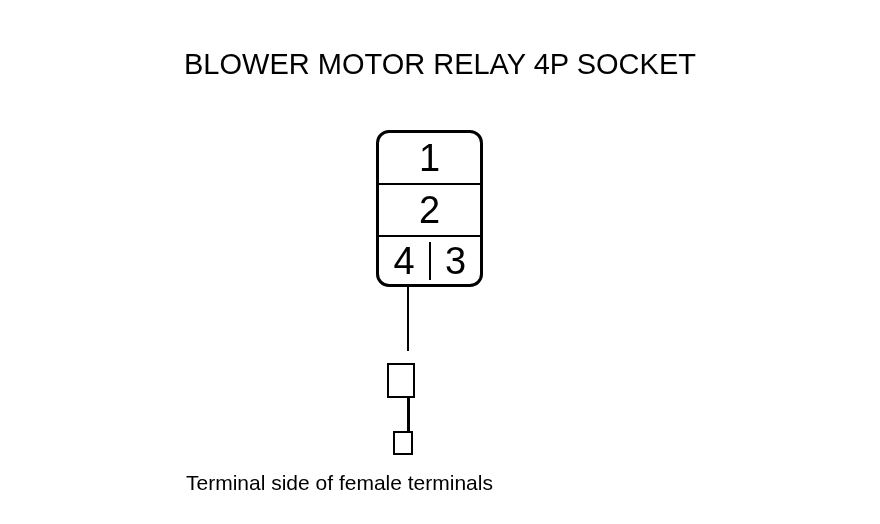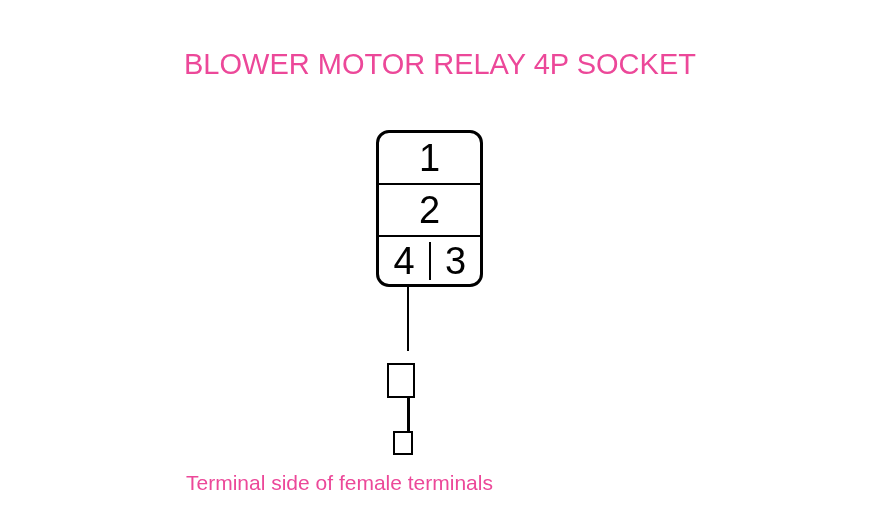--- a/index.html
+++ b/index.html
@@ -13,21 +13,21 @@
     height: 524px;
     background: #ffffff;
     font-family: "Liberation Sans", sans-serif;
     color: #000000;
     overflow: hidden;
   }
   .txt {
     position: absolute;
     white-space: nowrap;
     line-height: 1;
-    color: #ec4899;
+    color: #000000;
   }
   .title {
     left: 184px;
     top: 50px;
     font-size: 29px;
   }
   .caption {
     left: 186px;
     top: 472px;
     font-size: 21px;

